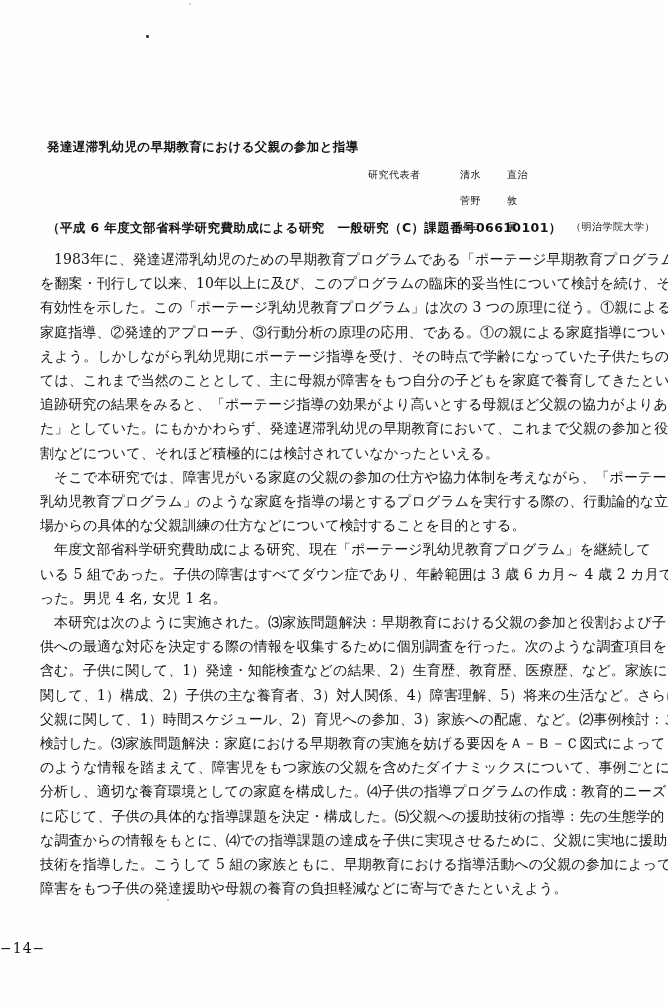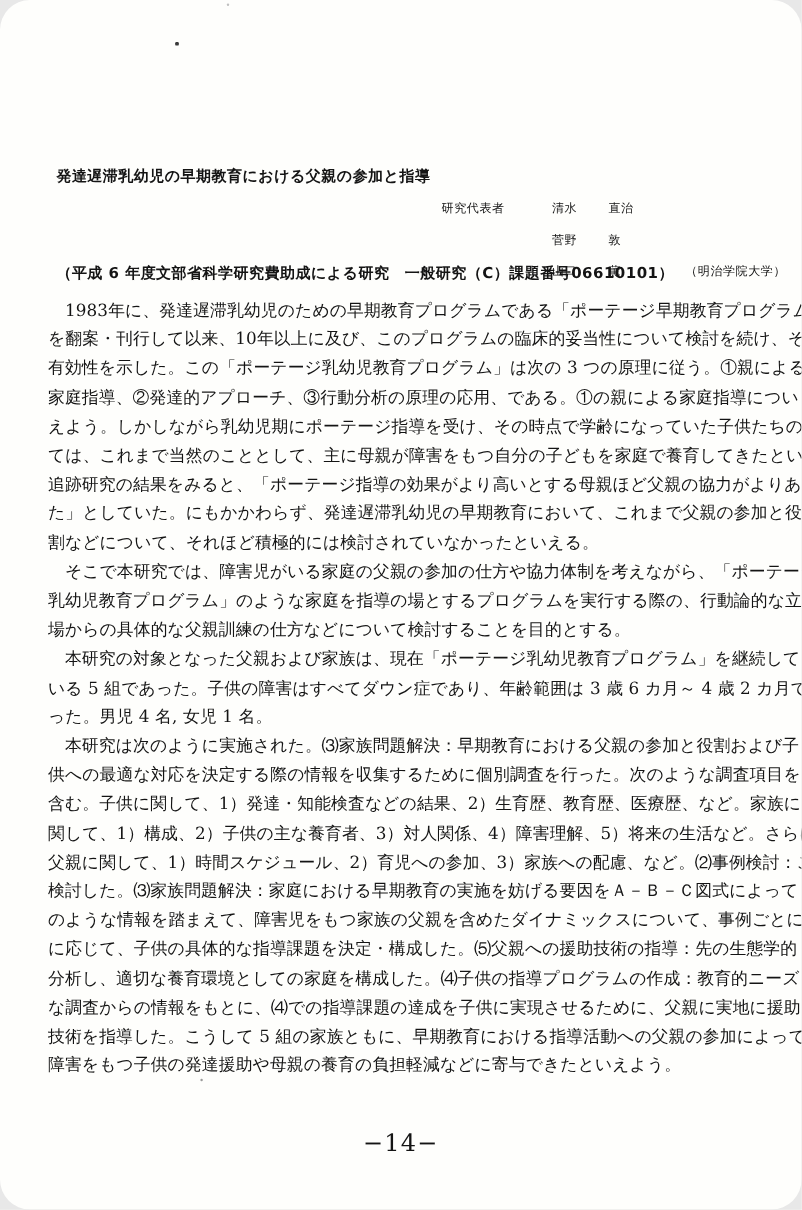--- a/index.html
+++ b/index.html
@@ -5,21 +5,20 @@
   html,body { margin:0; padding:0; background:#e8e8e8; }
   .page {
     position:relative;
     width:668px; height:1008px;
     margin:0 auto;
     background:#fefefdd;
     background-color:#fefefc;
     color:#141414;
     font-family:"DejaVu Serif", serif;
     overflow:hidden;
-    border-radius:25px;
   }
   .header {
     position:absolute; left:47px; top:79px;
     font-family:"DejaVu Sans", sans-serif;
     font-weight:bold;
     font-size:12.5px;
     letter-spacing:0.4px;
     line-height:27px;
     white-space:pre;
   }
@@ -37,22 +36,21 @@
   .body-text {
     position:absolute; left:40px; top:247px;
     width:596px;
     font-size:14px;
     line-height:24.2px;
     letter-spacing:0.1px;
   }
   .body-line { white-space:pre; }
   .page-number {
     position:absolute; left:0; top:940px; width:100%;
-    text-align:center;
-    font-size:20px; letter-spacing:1px;
+    font-size:14px; letter-spacing:1px;
   }
   .speck { position:absolute; border-radius:1px; }
   .speck-a { left:146px; top:35px; width:3px; height:3px; background:#3a3a3a; }
   .speck-b { left:189px; top:3px;  width:2px; height:2px; background:#c0c0c0; }
   .speck-c { left:167px; top:899px; width:2px; height:2px; background:#9a9a9a; }
 </style>
 </head>
 <body>
 
 <div class="page">
@@ -94,34 +92,34 @@
         <div class="body-line">追跡研究の結果をみると、「ポーテージ指導の効果がより高いとする母親ほど父親の協力がよりあっ</div>
         <div class="body-line">た」としていた。にもかかわらず、発達遅滞乳幼児の早期教育において、これまで父親の参加と役</div>
         <div class="body-line">割などについて、それほど積極的には検討されていなかったといえる。</div>
       </div>
       <div>
         <div class="body-line">　そこで本研究では、障害児がいる家庭の父親の参加の仕方や協力体制を考えながら、「ポーテージ</div>
         <div class="body-line">乳幼児教育プログラム」のような家庭を指導の場とするプログラムを実行する際の、行動論的な立</div>
         <div class="body-line">場からの具体的な父親訓練の仕方などについて検討することを目的とする。</div>
       </div>
       <div>
-        <div class="body-line">　本研究の対象となった父親および家族は、現在「ポーテージ乳幼児教育プログラム」を継続して</div>
+        <div class="body-line">　年度文部省科学研究費助成による研究、現在「ポーテージ乳幼児教育プログラム」を継続して</div>
         <div class="body-line">いる 5 組であった。子供の障害はすべてダウン症であり、年齢範囲は 3 歳 6 カ月～ 4 歳 2 カ月であ</div>
         <div class="body-line">った。男児 4 名, 女児 1 名。</div>
       </div>
       <div>
         <div class="body-line">　本研究は次のように実施された。⑶家族問題解決：早期教育における父親の参加と役割および子</div>
         <div class="body-line">供への最適な対応を決定する際の情報を収集するために個別調査を行った。次のような調査項目を</div>
         <div class="body-line">含む。子供に関して、1）発達・知能検査などの結果、2）生育歴、教育歴、医療歴、など。家族に</div>
         <div class="body-line">関して、1）構成、2）子供の主な養育者、3）対人関係、4）障害理解、5）将来の生活など。さらに</div>
         <div class="body-line">父親に関して、1）時間スケジュール、2）育児への参加、3）家族への配慮、など。⑵事例検討：こ</div>
         <div class="body-line">検討した。⑶家族問題解決：家庭における早期教育の実施を妨げる要因をＡ－Ｂ－Ｃ図式によって</div>
         <div class="body-line">のような情報を踏まえて、障害児をもつ家族の父親を含めたダイナミックスについて、事例ごとに</div>
+        <div class="body-line">分析し、適切な養育環境としての家庭を構成した。⑷子供の指導プログラムの作成：教育的ニーズ</div>
         <div class="body-line">に応じて、子供の具体的な指導課題を決定・構成した。⑸父親への援助技術の指導：先の生態学的</div>
-        <div class="body-line">分析し、適切な養育環境としての家庭を構成した。⑷子供の指導プログラムの作成：教育的ニーズ</div>
         <div class="body-line">な調査からの情報をもとに、⑷での指導課題の達成を子供に実現させるために、父親に実地に援助</div>
         <div class="body-line">技術を指導した。こうして 5 組の家族ともに、早期教育における指導活動への父親の参加によって、</div>
         <div class="body-line">障害をもつ子供の発達援助や母親の養育の負担軽減などに寄与できたといえよう。</div>
       </div>
     </div>
 
   <div class="page-number">−14−</div>
 
   <div class="speck speck-a"></div>
   <div class="speck speck-b"></div>

